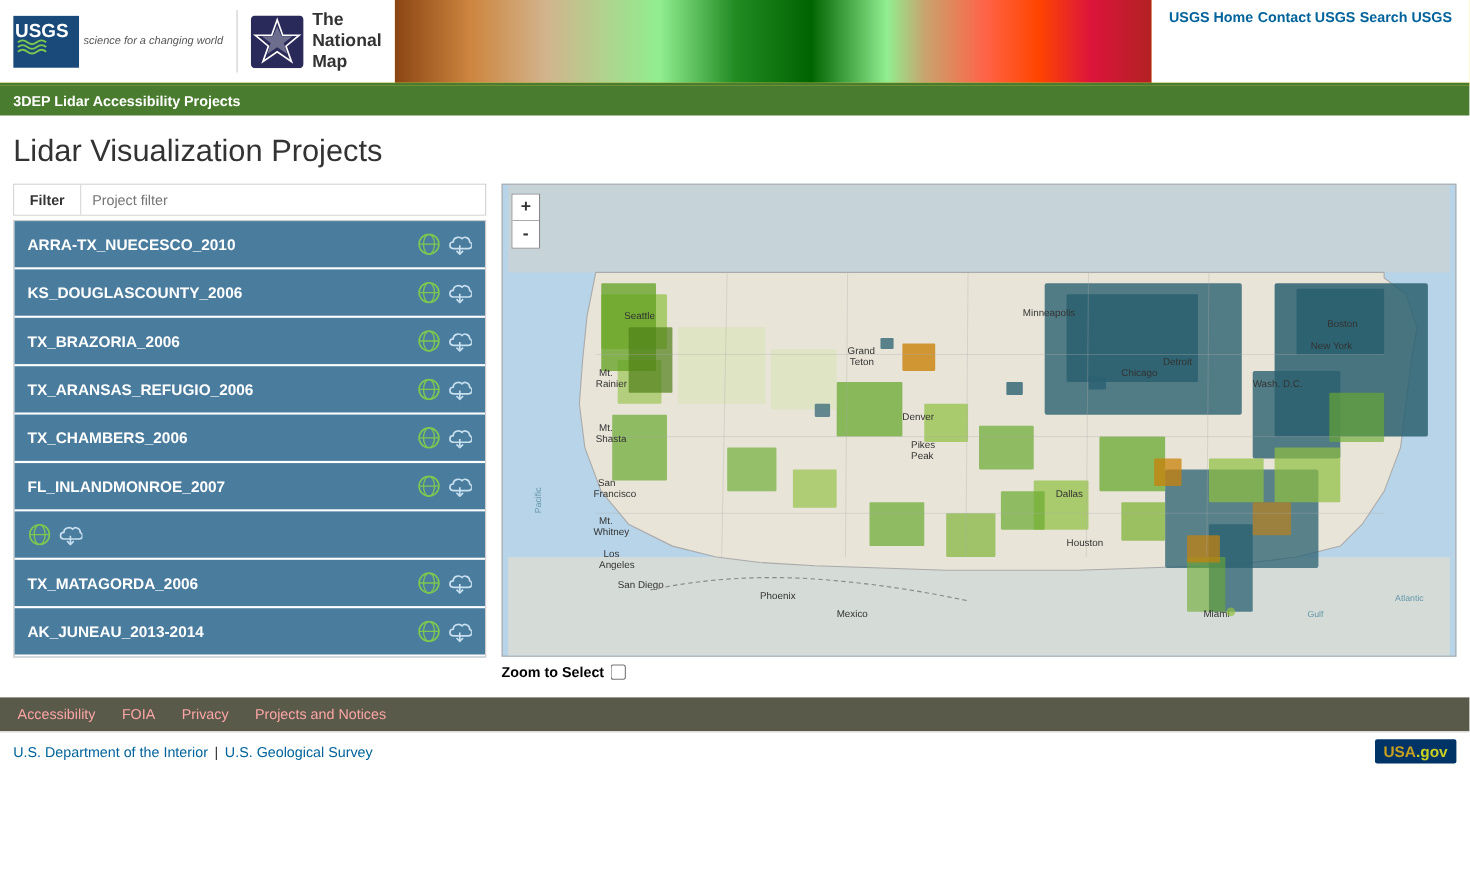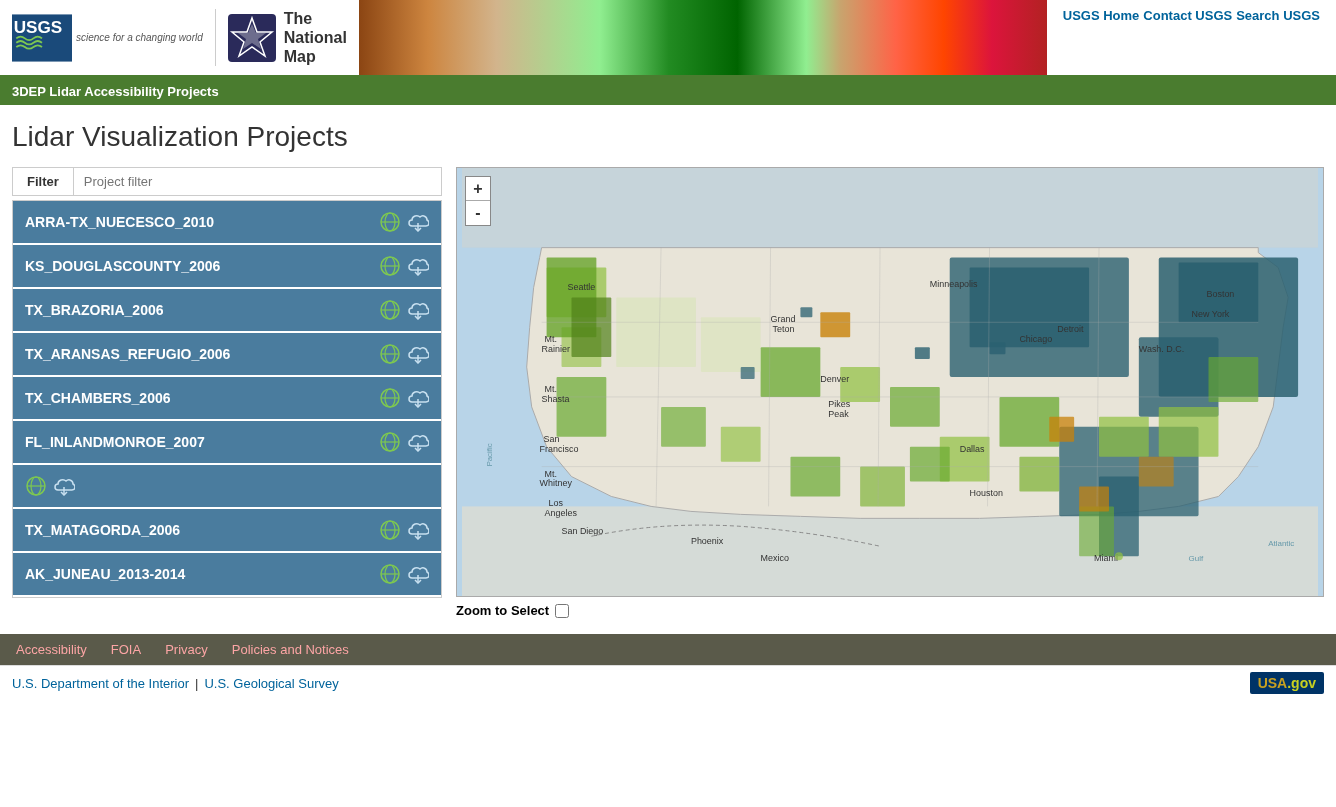--- a/index.html
+++ b/index.html
@@ -615,21 +615,21 @@
   </div>
 </div>
 
 <footer>
   <div class="footer">
     <div class="footer-links">
 
     <a href="#">Accessibility</a>
         <a href="#">FOIA</a>
         <a href="#">Privacy</a>
-        <a href="#">Policies and Notices</a>
+        <a href="#">Projects and Notices</a>
       </div>
   </div>
   <div class="footer-bottom">
     <div class="footer-bottom-links">
 
     <a href="#">U.S. Department of the Interior</a>
         <span class="separator"> | </span>
         <a href="#">U.S. Geological Survey</a>
       </div>
     <div class="usa-gov-badge">

